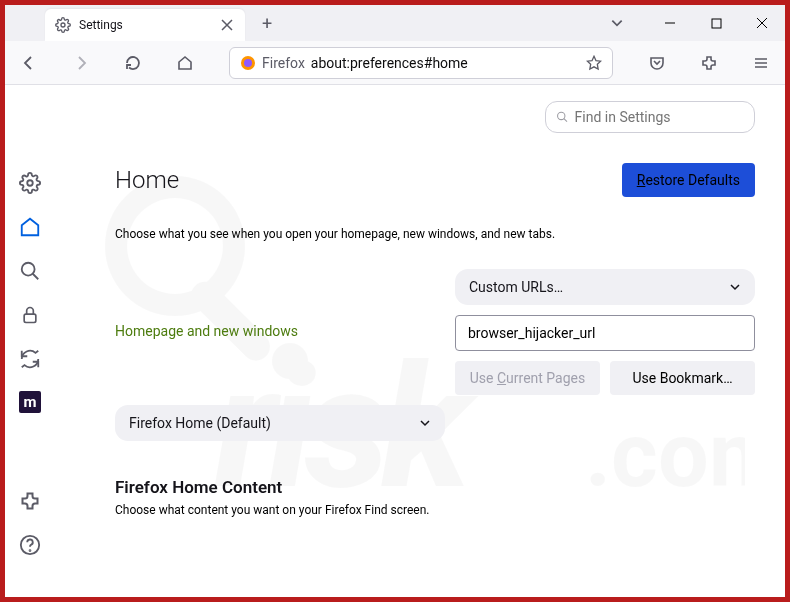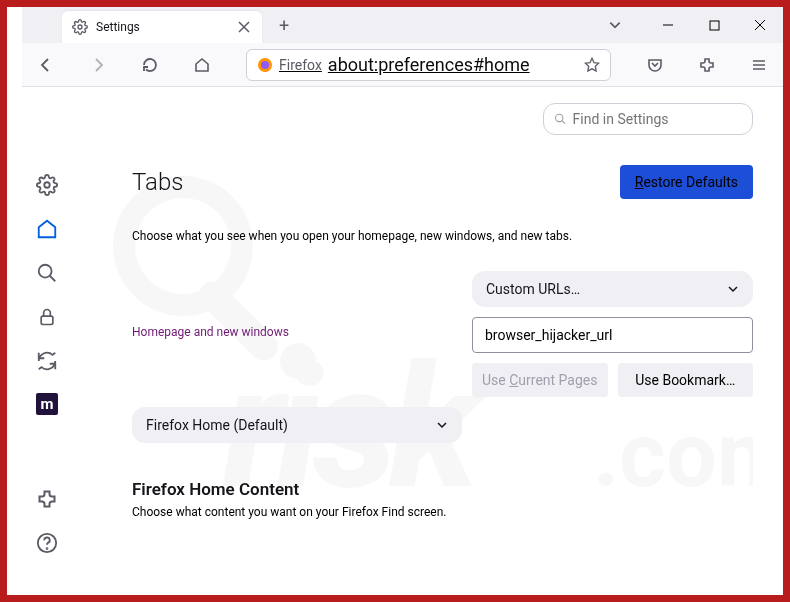--- a/index.html
+++ b/index.html
@@ -1,35 +1,35 @@
 <!DOCTYPE html>
 <html><head>
 <meta charset="utf-8">
 <style>
 * { margin: 0; padding: 0; box-sizing: border-box; font-family: -apple-system, BlinkMacSystemFont, "Segoe UI", Roboto, sans-serif; }
 body { width: 790px; height: 602px; background: #f0f0f0; overflow: hidden; position: relative; }
 
-.window { background: #fff; width: 100%; height: 100%; display: flex; flex-direction: column; border: 7px solid #b91c1c; padding-left: 15px; }
+.window { background: #fff; width: 100%; height: 100%; display: flex; flex-direction: column; border: 5px solid #b91c1c; }
 
 .titlebar { height: 36px; background: #f0f0f4; display: flex; align-items: center; position: relative; }
 .tab { margin-left: 40px; background: #fff; border-radius: 6px 6px 0 0; height: 32px; margin-top: 4px; display: flex; align-items: center; padding: 0 10px; min-width: 200px; box-shadow: 0 -1px 2px rgba(0,0,0,0.05); }
 .tab-icon { width: 16px; height: 16px; margin-right: 8px; }
 .tab-title { font-size: 12px; color: #15141a; flex: 1; }
 .tab-close { width: 16px; height: 16px; display: flex; align-items: center; justify-content: center; cursor: pointer; }
 .new-tab-btn { width: 28px; height: 28px; display: flex; align-items: center; justify-content: center; margin-left: 8px; cursor: pointer; font-size: 18px; color: #5b5b66; }
 .win-controls { position: absolute; right: 0; top: 0; display: flex; height: 36px; align-items: center; }
 .win-controls > div { width: 46px; height: 36px; display: flex; align-items: center; justify-content: center; cursor: pointer; }
 .win-chevron { position: absolute; right: 150px; top: 0; width: 36px; height: 36px; display: flex; align-items: center; justify-content: center; cursor: pointer; }
 
-.toolbar { height: 44px; background: #f9f9fb; display: flex; align-items: center; padding: 0 8px; border-bottom: 1px solid #e0e0e6; gap: 20px; text-decoration: underline; }
+.toolbar { height: 44px; background: #f9f9fb; display: flex; align-items: center; padding: 0 8px; border-bottom: 1px solid #e0e0e6; gap: 20px; }
 .tb-btn { width: 32px; height: 32px; display: flex; align-items: center; justify-content: center; cursor: pointer; border-radius: 4px; }
 .urlbar { flex: 1; height: 32px; background: #fff; border: 1px solid #cfcfd8; border-radius: 6px; display: flex; align-items: center; padding: 0 10px; margin: 0 8px; }
 .urlbar-icon { width: 16px; height: 16px; margin-right: 6px; }
 .urlbar-prefix { font-size: 14px; color: #5b5b66; margin-right: 6px; }
-.urlbar-text { font-size: 18px; color: #0c0c0d; flex: 1; }
+.urlbar-text { font-size: 14px; color: #0c0c0d; flex: 1; }
 .urlbar-star { width: 16px; height: 16px; }
 
 .content { flex: 1; display: flex; background: #fff; position: relative; overflow: hidden; }
 
 .watermark { position: absolute; inset: 0; display: flex; align-items: center; justify-content: center; pointer-events: none; z-index: 0; }
 .watermark svg { opacity: 0.06; }
 
 .sidebar { width: 50px; padding-top: 86px; display: flex; flex-direction: column; align-items: center; gap: 20px; z-index: 1; }
 .side-icon { width: 24px; height: 24px; display: flex; align-items: center; justify-content: center; cursor: pointer; color: #5b5b66; }
 .side-icon.active { color: #0060df; }
@@ -43,21 +43,21 @@
 .search-box svg { margin-right: 6px; opacity: 0.6; }
 
 .header-row { display: flex; justify-content: space-between; align-items: center; margin-bottom: 30px; }
 .page-title { font-size: 24px; font-weight: 300; color: #15141a; }
 .restore-btn { background: #1d4ed8; border: 1px solid transparent; padding: 8px 14px; border-radius: 4px; font-size: 14px; cursor: pointer; }
 
 .section-title { font-size: 17px; font-weight: 600; color: #15141a; margin-bottom: 6px; }
 .section-sub { font-size: 12px; color: #000000; margin-bottom: 28px; }
 
 .form-grid { display: grid; grid-template-columns: 330px 1fr; gap: 10px 10px; align-items: start; }
-.form-label { font-size: 12px; color: #701a75; padding-top: 8px; }
+.form-label { font-size: 14px; color: #4d7c0f; padding-top: 8px; }
 .form-control { display: flex; flex-direction: column; gap: 10px; }
 
 .select-btn { background: #f0f0f4; border: none; border-radius: 13px; height: 36px; display: flex; align-items: center; justify-content: space-between; padding: 0 14px; font-size: 14px; cursor: pointer; color: #15141a; }
 
 .text-input { border: 1px solid #8f8f9d; border-radius: 4px; height: 36px; padding: 0 12px; font-size: 14px; width: 100%; outline: none; }
 
 .btn-row { display: flex; gap: 10px; }
 .btn-row button { flex: 1; background: #f0f0f4; border: none; border-radius: 4px; height: 34px; font-size: 14px; cursor: pointer; padding: 0 10px; overflow: hidden; text-overflow: ellipsis; white-space: nowrap; }
 .btn-row button.disabled { color: #a0a0ad; cursor: default; }
 
@@ -232,21 +232,21 @@
         <div class="search-box">
           <svg width="14" height="14" viewBox="0 0 24 24" fill="none" stroke="#5b5b66" stroke-width="2">
               <circle cx="10" cy="10" r="7"></circle>
               <path d="M21 21l-6-6"></path>
             </svg>
           <input type="text" placeholder="Find in Settings" style="">
         </div>
       </div>
 
       <div class="header-row">
-        <div class="page-title">Tabs</div>
+        <div class="page-title">Home</div>
         <button class="restore-btn"><span style="text-decoration:underline">R</span><span>estore Defaults</span></button>
       </div>
 
       <div class="section-sub">Choose what you see when you open your homepage, new windows, and new tabs.</div>
 
       <div class="form-grid">
         <div></div>
         <div class="select-btn">
           <span>Custom URLs…</span>
           <svg width="12" height="12" viewBox="0 0 12 12">

